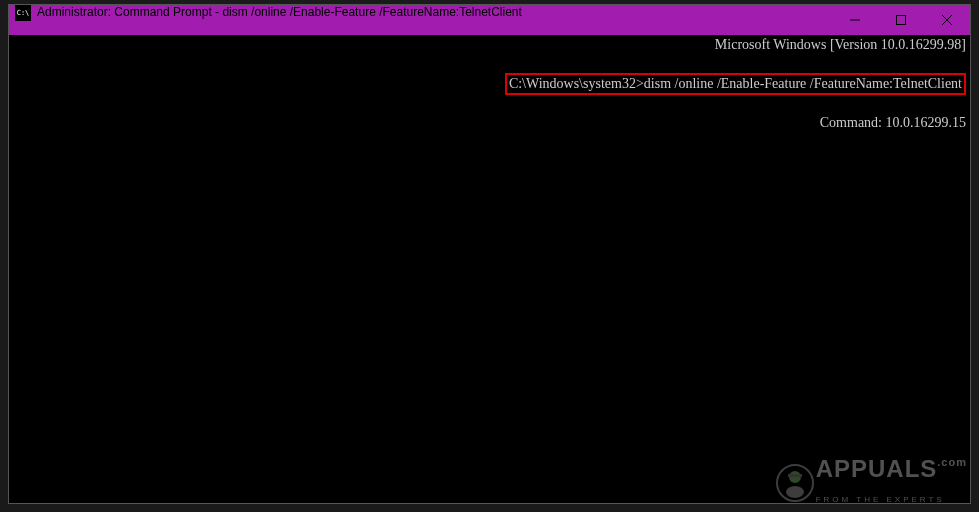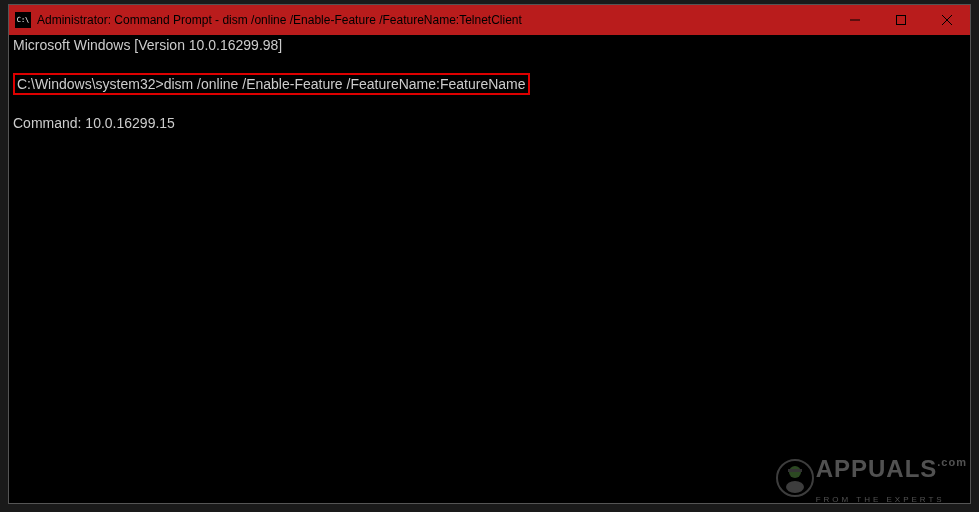--- a/index.html
+++ b/index.html
@@ -22,23 +22,22 @@
       top: 4px;
       left: 8px;
       width: 963px;
       height: 500px;
       background: #000;
       border: 1px solid #555;
     }
     
     .titlebar {
       height: 30px;
-      background: #b91c1c;
-      display: flex;
-      align-items: center;
+      background: #a21caf;
+      display: flex;
       padding-left: 6px;
     }
     
     .titlebar-icon {
       width: 16px;
       height: 16px;
       background: #000;
       margin-right: 6px;
       position: relative;
       display: flex;
@@ -85,22 +84,23 @@
     .window-btn svg {
       width: 10px;
       height: 10px;
     }
     
     .terminal-content {
       padding: 2px 4px;
       color: #ccc;
       font-size: 14px;
       line-height: 1.15;
-      font-family: Liberation Sans, sans-serif;
+      font-family: Liberation Serif, serif;
       letter-spacing: 0px;
+      text-align: right;
     }
     
     .terminal-line {
       white-space: pre;
     }
     
     .cmd-line-wrapper {
       border: 2px solid #d00;
       display: inline-block;
       padding: 1px 2px;
@@ -110,21 +110,21 @@
     
     .blank-line {
       height: 16px;
     }
     
     .watermark {
       position: absolute;
       bottom: 8px;
       right: 12px;
       display: flex;
-      align-items: flex-start;
+      align-items: flex-end;
       opacity: 0.6;
     }
     
     .watermark-logo {
       width: 42px;
       height: 42px;
       position: relative;
     }
     
     .watermark-logo svg {
@@ -177,21 +177,21 @@
             <line x1="10" y1="0" x2="0" y2="10" stroke="#000" stroke-width="1"></line>
           </svg>
       </div>
     </div>
   </div>
 
   <div class="terminal-content">
     <div class="terminal-line">Microsoft Windows [Version 10.0.16299.98]</div>
     <div class="blank-line"></div>
     <div class="cmd-line-wrapper">
-      <span class="terminal-line">C:\Windows\system32&gt;</span><span class="terminal-line">dism /online /Enable-Feature /FeatureName:FeatureName</span>
+      <span class="terminal-line">C:\Windows\system32&gt;</span><span class="terminal-line">dism /online /Enable-Feature /FeatureName:TelnetClient</span>
     </div>
     <div class="blank-line"></div>
     <div class="terminal-line">Command: 10.0.16299.15</div>
     <div class="blank-line"></div>
   </div>
 </div>
 
 <div class="watermark">
   <div class="watermark-logo">
     <svg viewBox="0 0 42 42">

